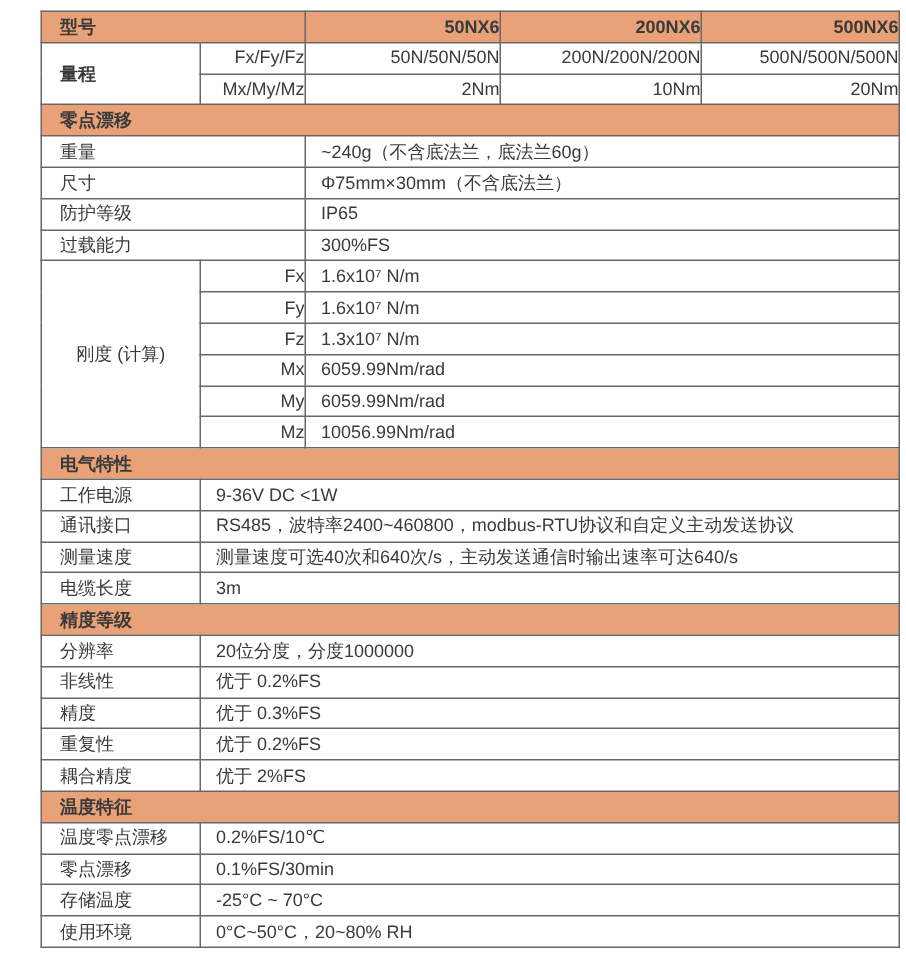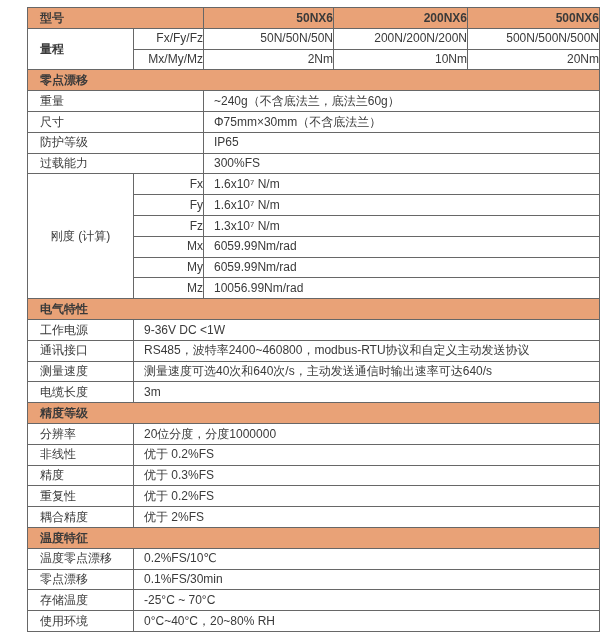--- a/index.html
+++ b/index.html
@@ -176,17 +176,17 @@
     <tr>
       <td class="pl">零点漂移</td>
       <td colspan="4" class="pv">0.1%FS/30min</td>
     </tr>
     <tr>
       <td class="pl">存储温度</td>
       <td colspan="4" class="pv">-25°C ~ 70°C</td>
     </tr>
     <tr>
       <td class="pl">使用环境</td>
-      <td colspan="4" class="pv">0°C~40°C，20~80% RH</td>
+      <td colspan="4" class="pv">0°C~50°C，20~80% RH</td>
     </tr>
   </tbody>
     </table>
 </div>
 
 </body></html>

